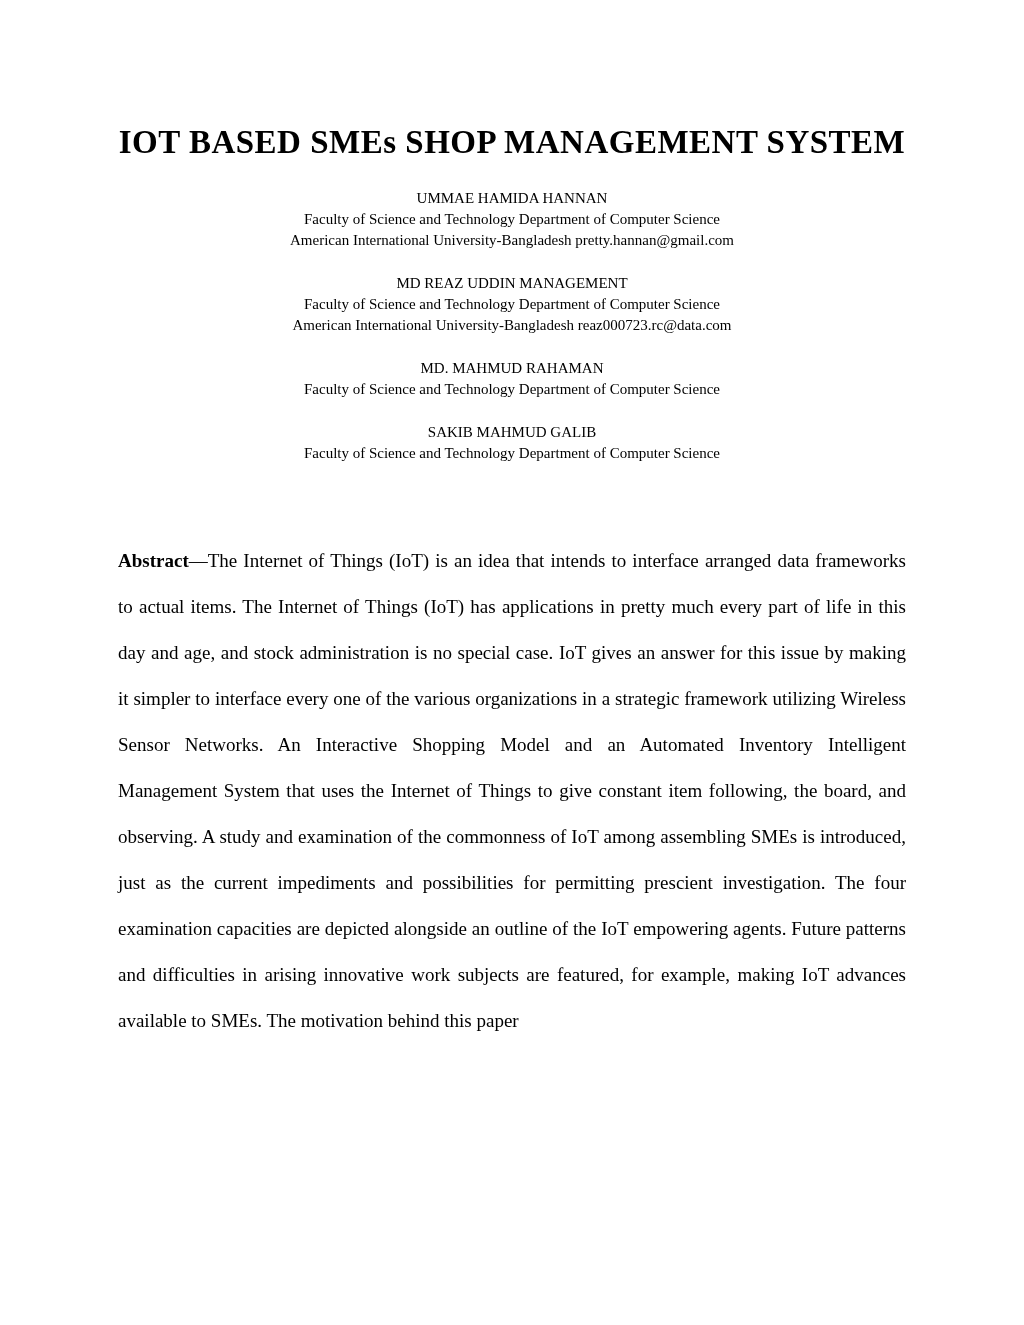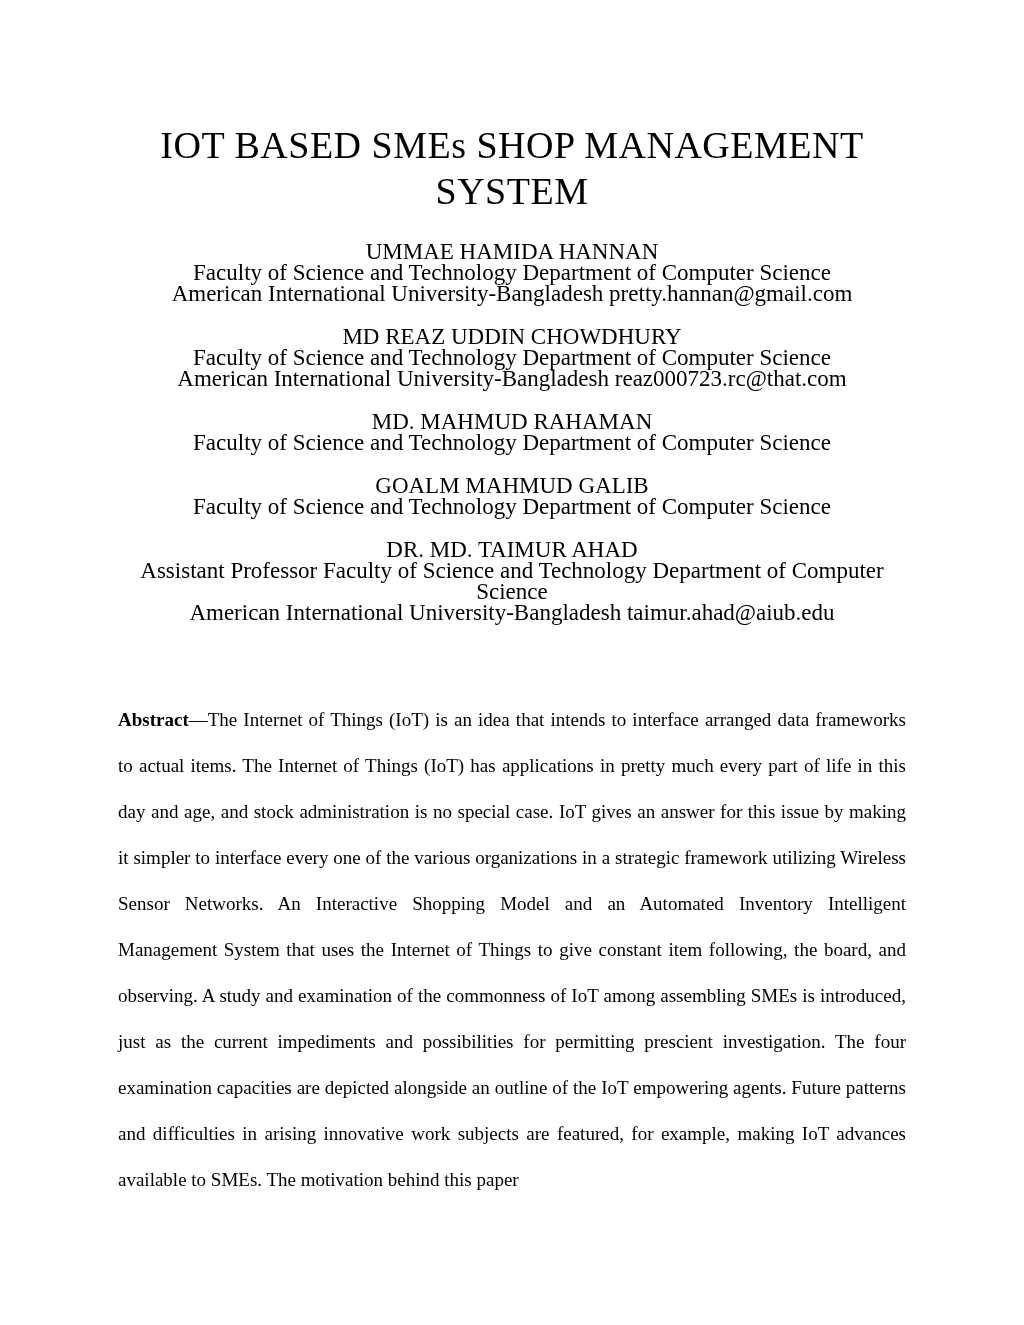--- a/index.html
+++ b/index.html
@@ -15,29 +15,29 @@
     overflow: hidden;
   }
   .page {
     box-sizing: border-box;
     width: 1024px;
     height: 1325px;
     padding: 122px 118px 0 118px;
   }
   .paper-title {
     text-align: center;
-    font-size: 38px;
-    font-weight: normal;
+    font-size: 33px;
+    font-weight: bold;
     line-height: 1.22;
     margin: 0 0 26px 0;
     letter-spacing: 0.5px;
   }
   .authors {
     text-align: center;
-    font-size: 23px;
+    font-size: 15px;
   }
   .author-block {
     margin: 0 0 22px 0;
     line-height: 21px;
   }
   .author-name {
     display: block;
   }
   .author-line {
     display: block;
@@ -61,38 +61,33 @@
 
   <div class="authors">
 
     <div class="author-block">
       <span class="author-name">UMMAE HAMIDA HANNAN</span>
       <span class="author-line">Faculty of Science and Technology Department of Computer Science</span>
       <span class="author-line">American International University-Bangladesh pretty.hannan@gmail.com</span>
     </div>
 
     <div class="author-block">
-      <span class="author-name">MD REAZ UDDIN CHOWDHURY</span>
+      <span class="author-name">MD REAZ UDDIN MANAGEMENT</span>
       <span class="author-line">Faculty of Science and Technology Department of Computer Science</span>
-      <span class="author-line">American International University-Bangladesh reaz000723.rc@that.com</span>
+      <span class="author-line">American International University-Bangladesh reaz000723.rc@data.com</span>
     </div>
 
     <div class="author-block">
       <span class="author-name">MD. MAHMUD RAHAMAN</span>
       <span class="author-line">Faculty of Science and Technology Department of Computer Science</span>
     </div>
 
     <div class="author-block">
-      <span class="author-name">GOALM MAHMUD GALIB</span>
+      <span class="author-name">SAKIB MAHMUD GALIB</span>
       <span class="author-line">Faculty of Science and Technology Department of Computer Science</span>
     </div>
 
-    <div class="author-block">
-      <span class="author-name">DR. MD. TAIMUR AHAD</span>
-      <span class="author-line">Assistant Professor Faculty of Science and Technology Department of Computer Science</span>
-      <span class="author-line">American International University-Bangladesh taimur.ahad@aiub.edu</span>
-    </div>
 
   </div>
 
   <p class="abstract"><b>Abstract</b><span>—The Internet of Things (IoT) is an idea that intends to interface arranged data frameworks to actual items. The Internet of Things (IoT) has applications in pretty much every part of life in this day and age, and stock administration is no special case. IoT gives an answer for this issue by making it simpler to interface every one of the various organizations in a strategic framework utilizing Wireless Sensor Networks. An Interactive Shopping Model and an Automated Inventory Intelligent Management System that uses the Internet of Things to give constant item following, the board, and observing. A study and examination of the commonness of IoT among assembling SMEs is introduced, just as the current impediments and possibilities for permitting prescient investigation. The four examination capacities are depicted alongside an outline of the IoT empowering agents. Future patterns and difficulties in arising innovative work subjects are featured, for example, making IoT advances available to SMEs. The motivation behind this paper</span></p>
 
 </div>
 
 </body></html>

